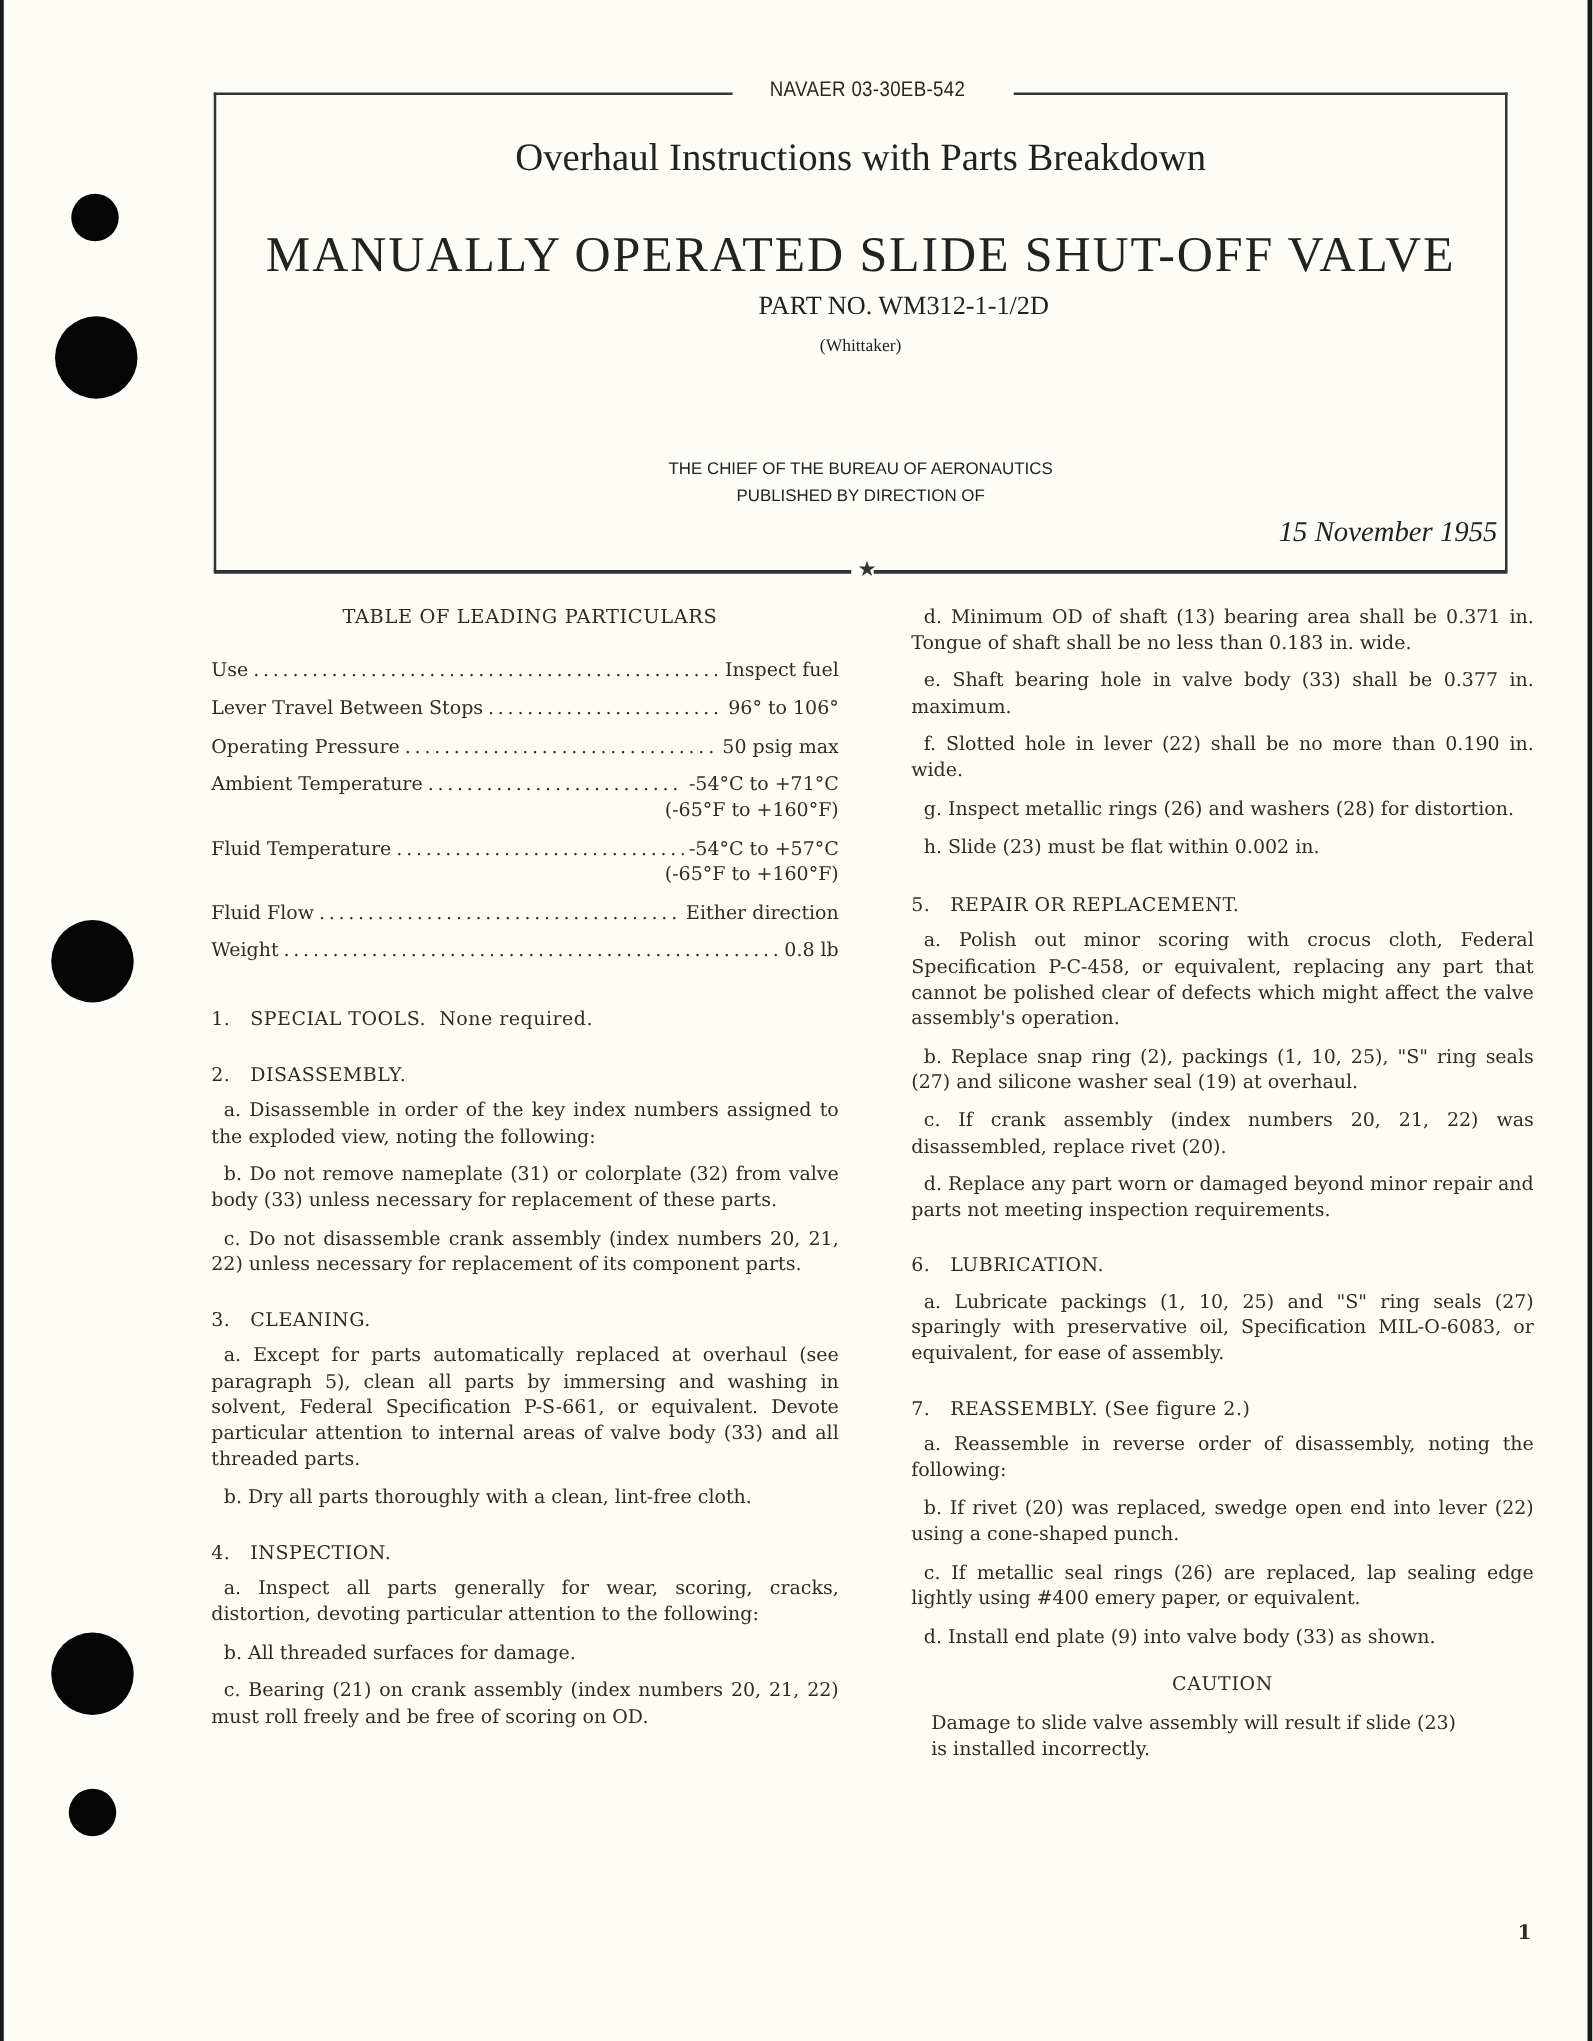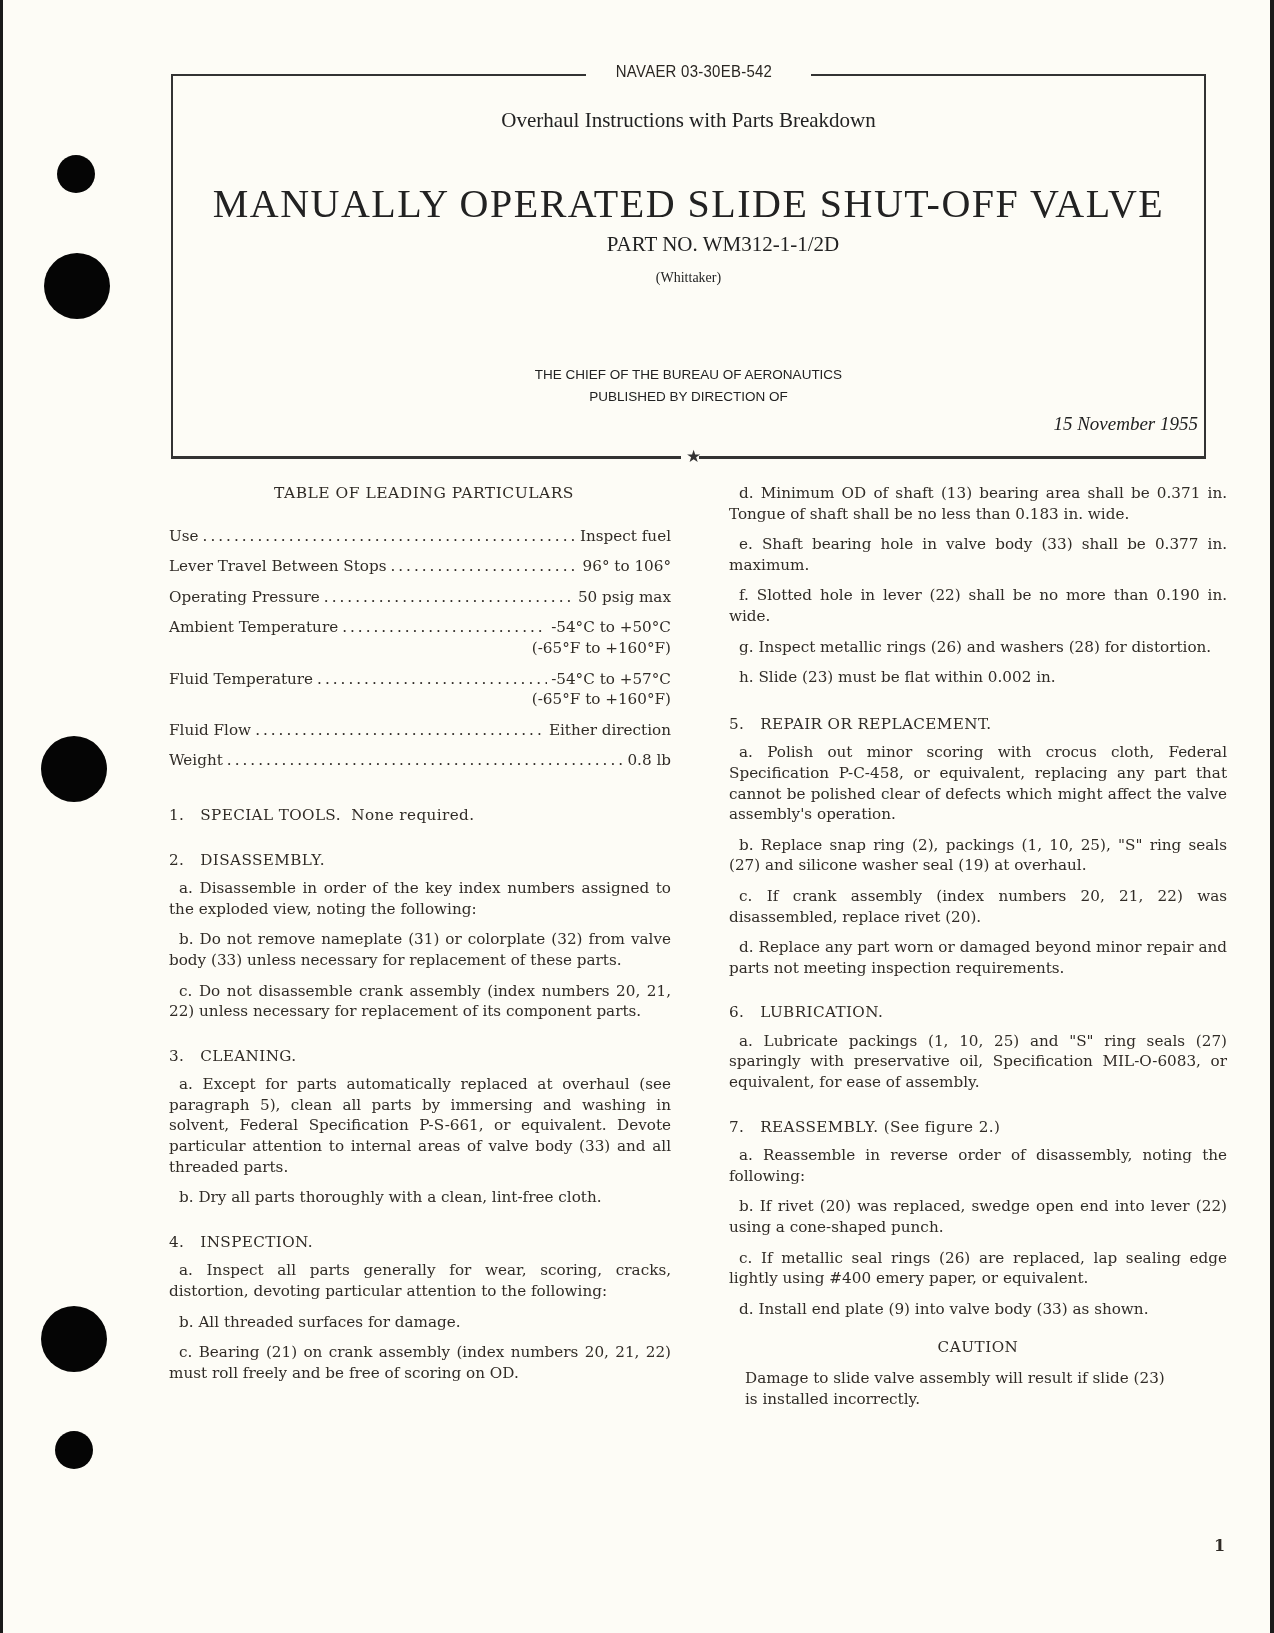--- a/index.html
+++ b/index.html
@@ -67,21 +67,21 @@
       background: #fdfcf6;
       transform: scaleX(0.88);
     }
     .subtitle {
       position: absolute;
       top: 108px;
       left: 171px;
       width: 1035px;
       text-align: center;
       font-family: "Liberation Serif", serif;
-      font-size: 21px;
+      font-size: 31px;
       color: #222;
     }
     .title {
       position: absolute;
       top: 180px;
       left: 171px;
       width: 1035px;
       text-align: center;
       font-family: "Liberation Serif", serif;
       font-size: 40px;
@@ -118,21 +118,21 @@
       font-size: 13.5px;
       line-height: 22px;
       color: #222;
     }
     .pub-date {
       position: absolute;
       top: 413px;
       right: 76px;
       font-family: "Liberation Serif", serif;
       font-style: italic;
-      font-size: 19px;
+      font-size: 23px;
       color: #222;
     }
     .bottom-rule {
       position: absolute;
       top: 456px;
       left: 171px;
       width: 1035px;
       height: 3px;
     }
     .bottom-rule .seg {
@@ -264,21 +264,21 @@
     <span class="lp-value">96° to 106°</span>
   </div>
   <div class="lp-row">
     <span class="lp-label">Operating Pressure</span>
     <span class="lp-dots"></span>
     <span class="lp-value">50 psig max</span>
   </div>
   <div class="lp-row">
     <span class="lp-label">Ambient Temperature</span>
     <span class="lp-dots"></span>
-    <span class="lp-value">-54°C to +50°C</span>
+    <span class="lp-value">-54°C to +71°C</span>
   </div>
   <div class="lp-value2">(-65°F to +160°F)</div>
   <div class="lp-row">
     <span class="lp-label">Fluid Temperature</span>
     <span class="lp-dots"></span>
     <span class="lp-value">-54°C to +57°C</span>
   </div>
   <div class="lp-value2">(-65°F to +160°F)</div>
   <div class="lp-row">
     <span class="lp-label">Fluid Flow</span>

